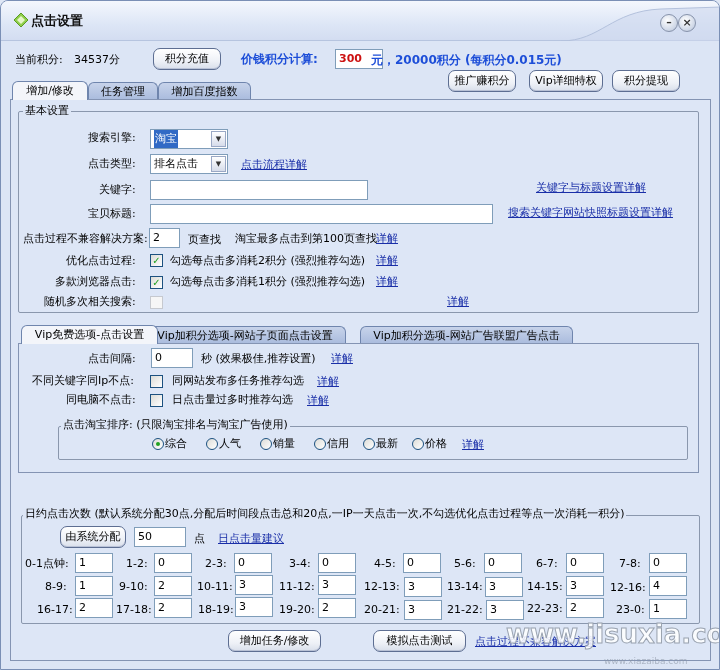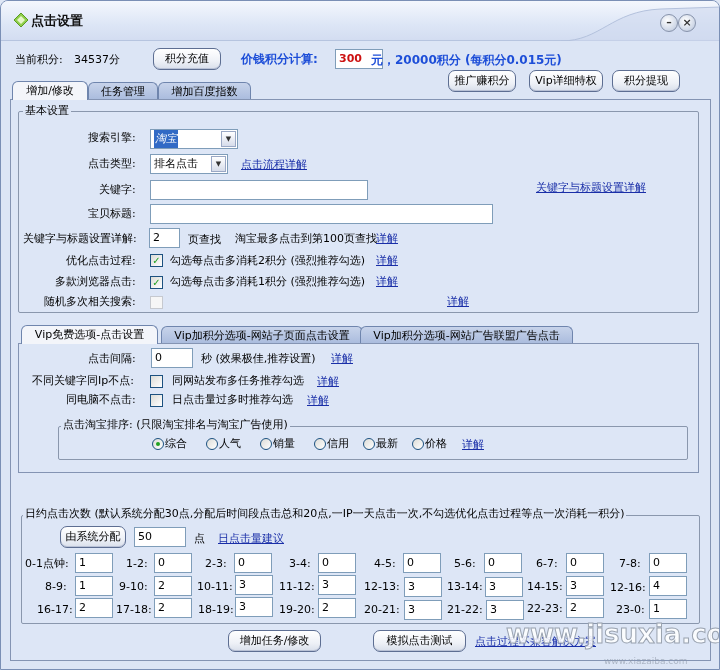--- a/index.html
+++ b/index.html
@@ -78,61 +78,62 @@
   <div class="tab active" style="left:11px;top:80px;width:76px;">增加/修改</div>
   <div class="tab" style="left:87px;top:81px;width:70px;">任务管理</div>
   <div class="tab" style="left:157px;top:81px;width:93px;">增加百度指数</div>
 
   <div class="panel" style="left:9px;top:98px;width:701px;height:562px;"></div>
 
   <div class="groupbox" style="left:17px;top:110px;width:681px;height:202px;"></div>
   <div class="group-title" style="left:22px;top:103px;">基本设置</div>
 
   <div class="lbl" style="left:87px;top:130px;">搜索引擎:</div>
-  <div class="select" style="left:149px;top:128px;width:88px;font-style:italic;">
+  <div class="select" style="left:149px;top:128px;width:78px;">
     <span class="sel-text highlight">淘宝</span>
     <span class="arrow">▼</span>
   </div>
 
   <div class="lbl" style="left:87px;top:156px;">点击类型:</div>
   <div class="select" style="left:149px;top:153px;width:78px;">
     <span class="sel-text">排名点击</span>
     <span class="arrow">▼</span>
   </div>
   <div class="link" style="left:240px;top:157px;">点击流程详解</div>
 
   <div class="lbl" style="left:98px;top:182px;">关键字:</div>
   <div class="input" style="left:149px;top:179px;width:218px;"></div>
   <div class="link" style="left:535px;top:180px;">关键字与标题设置详解</div>
 
   <div class="lbl" style="left:87px;top:206px;">宝贝标题:</div>
   <div class="input" style="left:149px;top:203px;width:343px;"></div>
-
-  <div class="lbl" style="left:22px;top:231px;">关键字与标题设置详解:</div>
+  <div class="link" style="left:507px;top:205px;">搜索关键字网站快照标题设置详解</div>
+
+  <div class="lbl" style="left:22px;top:231px;">点击过程不兼容解决方案:</div>
   <div class="input" style="left:148px;top:227px;width:31px;">2</div>
   <div class="lbl" style="left:187px;top:232px;">页查找</div>
   <div class="lbl" style="left:234px;top:231px;">淘宝最多点击到第100页查找</div>
   <div class="link" style="left:375px;top:231px;">详解</div>
 
   <div class="lbl" style="left:65px;top:253px;">优化点击过程:</div>
   <div class="chk" style="left:149px;top:253px;">✓</div>
   <div class="lbl" style="left:169px;top:253px;">勾选每点击多消耗2积分 (强烈推荐勾选)</div>
   <div class="link" style="left:375px;top:253px;">详解</div>
 
   <div class="lbl" style="left:54px;top:274px;">多款浏览器点击:</div>
   <div class="chk" style="left:149px;top:275px;">✓</div>
   <div class="lbl" style="left:169px;top:274px;">勾选每点击多消耗1积分 (强烈推荐勾选)</div>
   <div class="link" style="left:375px;top:274px;">详解</div>
 
   <div class="lbl" style="left:43px;top:294px;">随机多次相关搜索:</div>
   <div class="chk disabled" style="left:149px;top:295px;"></div>
   <div class="link" style="left:446px;top:294px;">详解</div>
 
   <div class="tab active" style="left:20px;top:324px;width:137px;">Vip免费选项-点击设置</div>
-  <div class="tab" style="left:160px;top:325px;width:202px;text-align:center;">Vip加积分选项-网站子页面点击设置</div>
+  <div class="tab" style="left:143px;top:325px;width:202px;text-align:center;">Vip加积分选项-网站子页面点击设置</div>
   <div class="tab" style="left:359px;top:325px;width:213px;">Vip加积分选项-网站广告联盟广告点击</div>
 
   <div class="panel" style="left:17px;top:342px;width:681px;height:130px;"></div>
 
   <div class="lbl" style="left:87px;top:351px;">点击间隔:</div>
   <div class="input" style="left:150px;top:347px;width:42px;">0</div>
   <div class="lbl" style="left:200px;top:351px;">秒 (效果极佳,推荐设置)</div>
   <div class="link" style="left:330px;top:351px;">详解</div>
 
   <div class="lbl" style="left:31px;top:373px;">不同关键字同Ip不点:</div>

